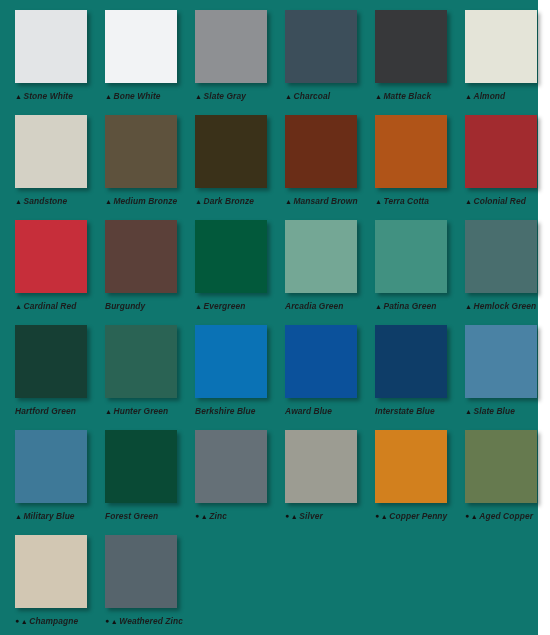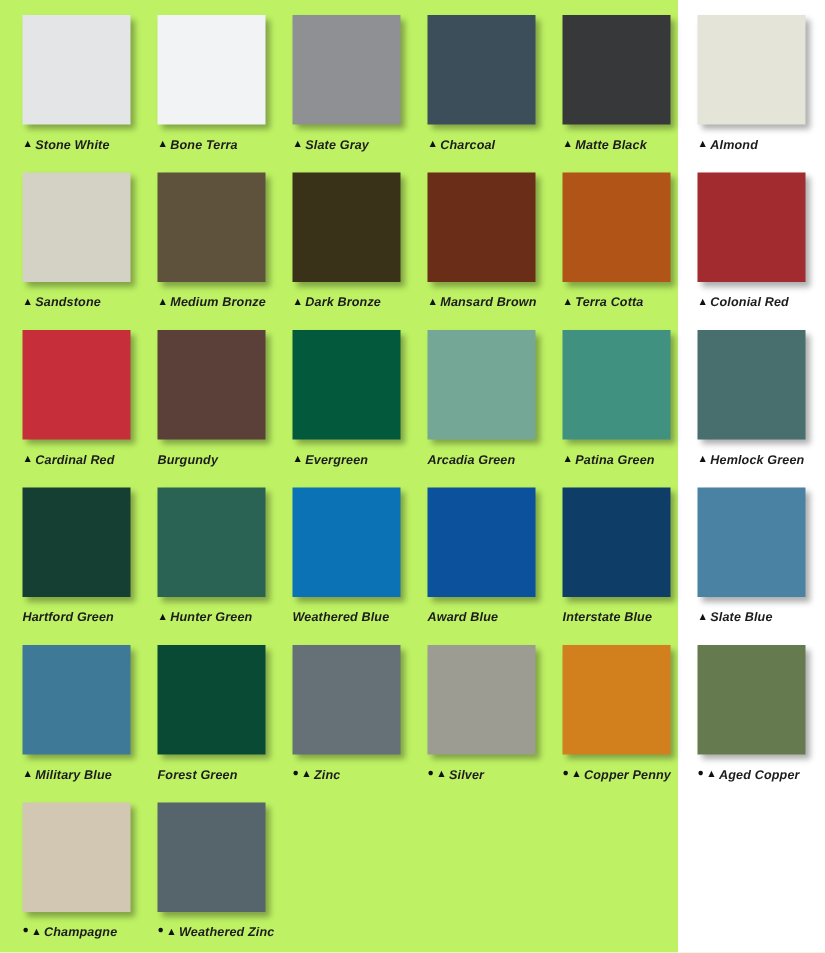--- a/index.html
+++ b/index.html
@@ -8,23 +8,23 @@
     background: #ffffff;
   }
   body {
     width: 550px;
     height: 635px;
     font-family: "Liberation Sans", sans-serif;
     overflow: hidden;
   }
   #chart {
     position: relative;
-    width: 452px;
+    width: 538px;
     height: 635px;
-    background: #bef264;
+    background: #0f766e;
   }
   .swatch-grid {
     display: grid;
     grid-template-columns: repeat(6, 90px);
     grid-auto-rows: 105px;
     padding: 10px 0 0 15px;
     box-sizing: border-box;
   }
   .swatch-cell {
     position: relative;
@@ -82,21 +82,21 @@
         <div class="swatch-chip" style="background-color: rgb(227, 229, 231);"></div>
         <div class="swatch-label">
           <span class="marker marker-triangle">▲</span>
           <span class="label-text">Stone White</span>
         </div>
       </div>
       <div class="swatch-cell">
         <div class="swatch-chip" style="background-color: rgb(242, 243, 245);"></div>
         <div class="swatch-label">
           <span class="marker marker-triangle">▲</span>
-          <span class="label-text">Bone Terra</span>
+          <span class="label-text">Bone White</span>
         </div>
       </div>
       <div class="swatch-cell">
         <div class="swatch-chip" style="background-color: rgb(142, 144, 147);"></div>
         <div class="swatch-label">
           <span class="marker marker-triangle">▲</span>
           <span class="label-text">Slate Gray</span>
         </div>
       </div>
       <div class="swatch-cell">
@@ -211,21 +211,21 @@
       <div class="swatch-cell">
         <div class="swatch-chip" style="background-color: rgb(42, 99, 84);"></div>
         <div class="swatch-label">
           <span class="marker marker-triangle">▲</span>
           <span class="label-text">Hunter Green</span>
         </div>
       </div>
       <div class="swatch-cell">
         <div class="swatch-chip" style="background-color: rgb(10, 114, 181);"></div>
         <div class="swatch-label">
-          <span class="label-text">Weathered Blue</span>
+          <span class="label-text">Berkshire Blue</span>
         </div>
       </div>
       <div class="swatch-cell">
         <div class="swatch-chip" style="background-color: rgb(11, 81, 155);"></div>
         <div class="swatch-label">
           <span class="label-text">Award Blue</span>
         </div>
       </div>
       <div class="swatch-cell">
         <div class="swatch-chip" style="background-color: rgb(14, 61, 104);"></div>

